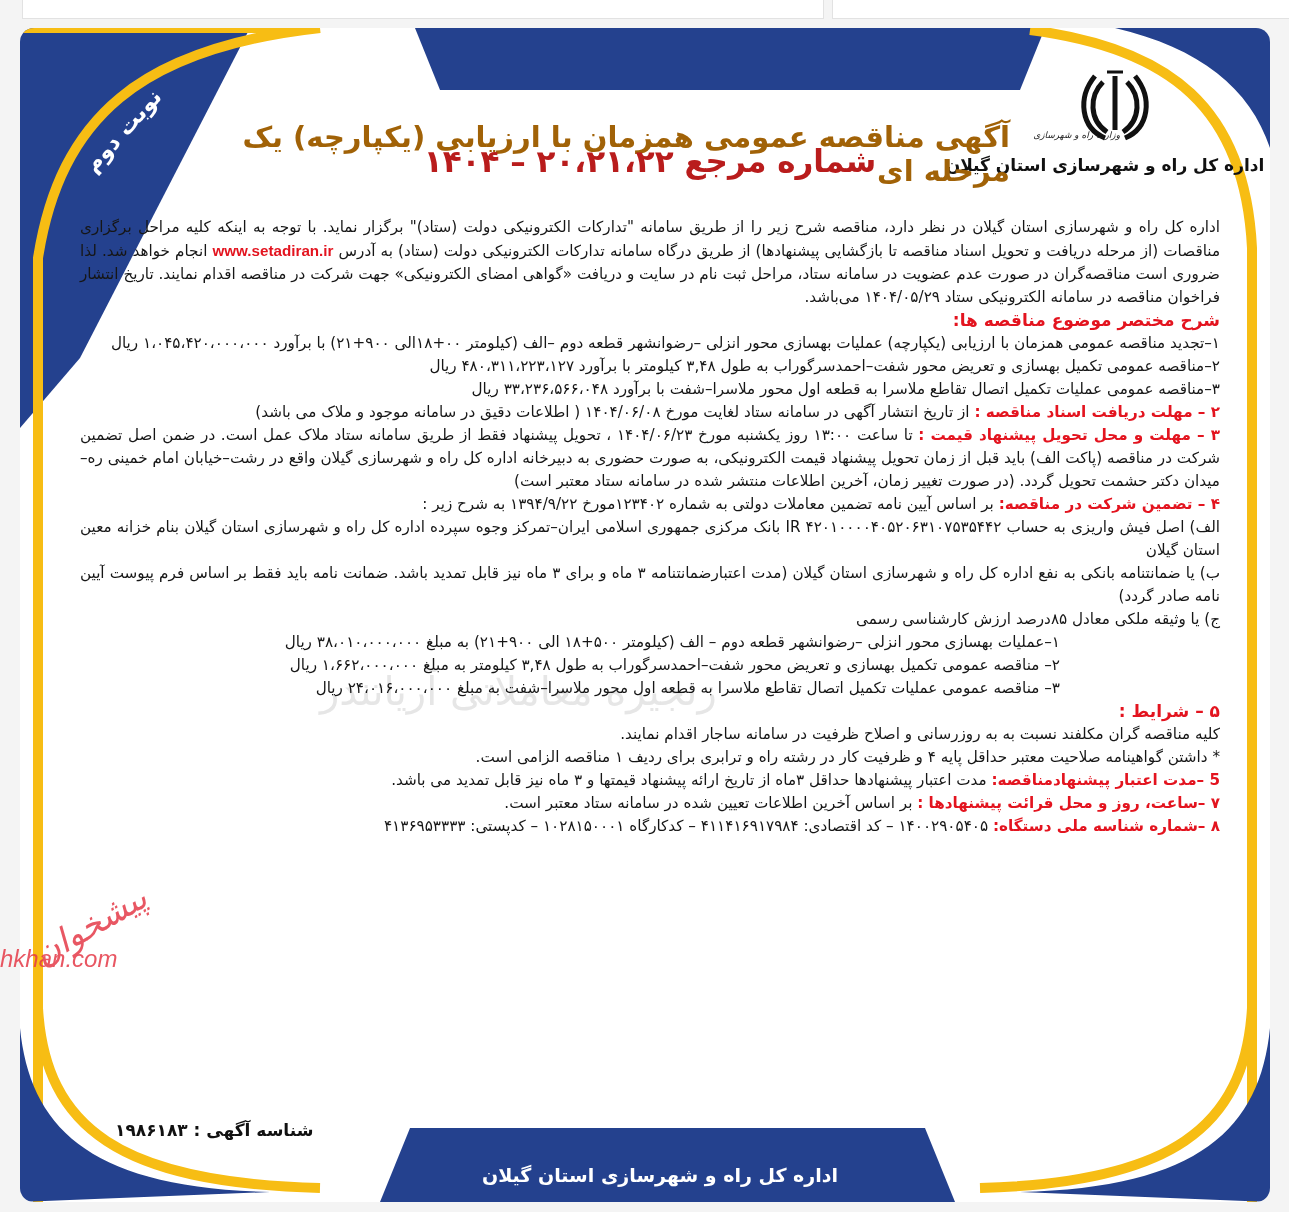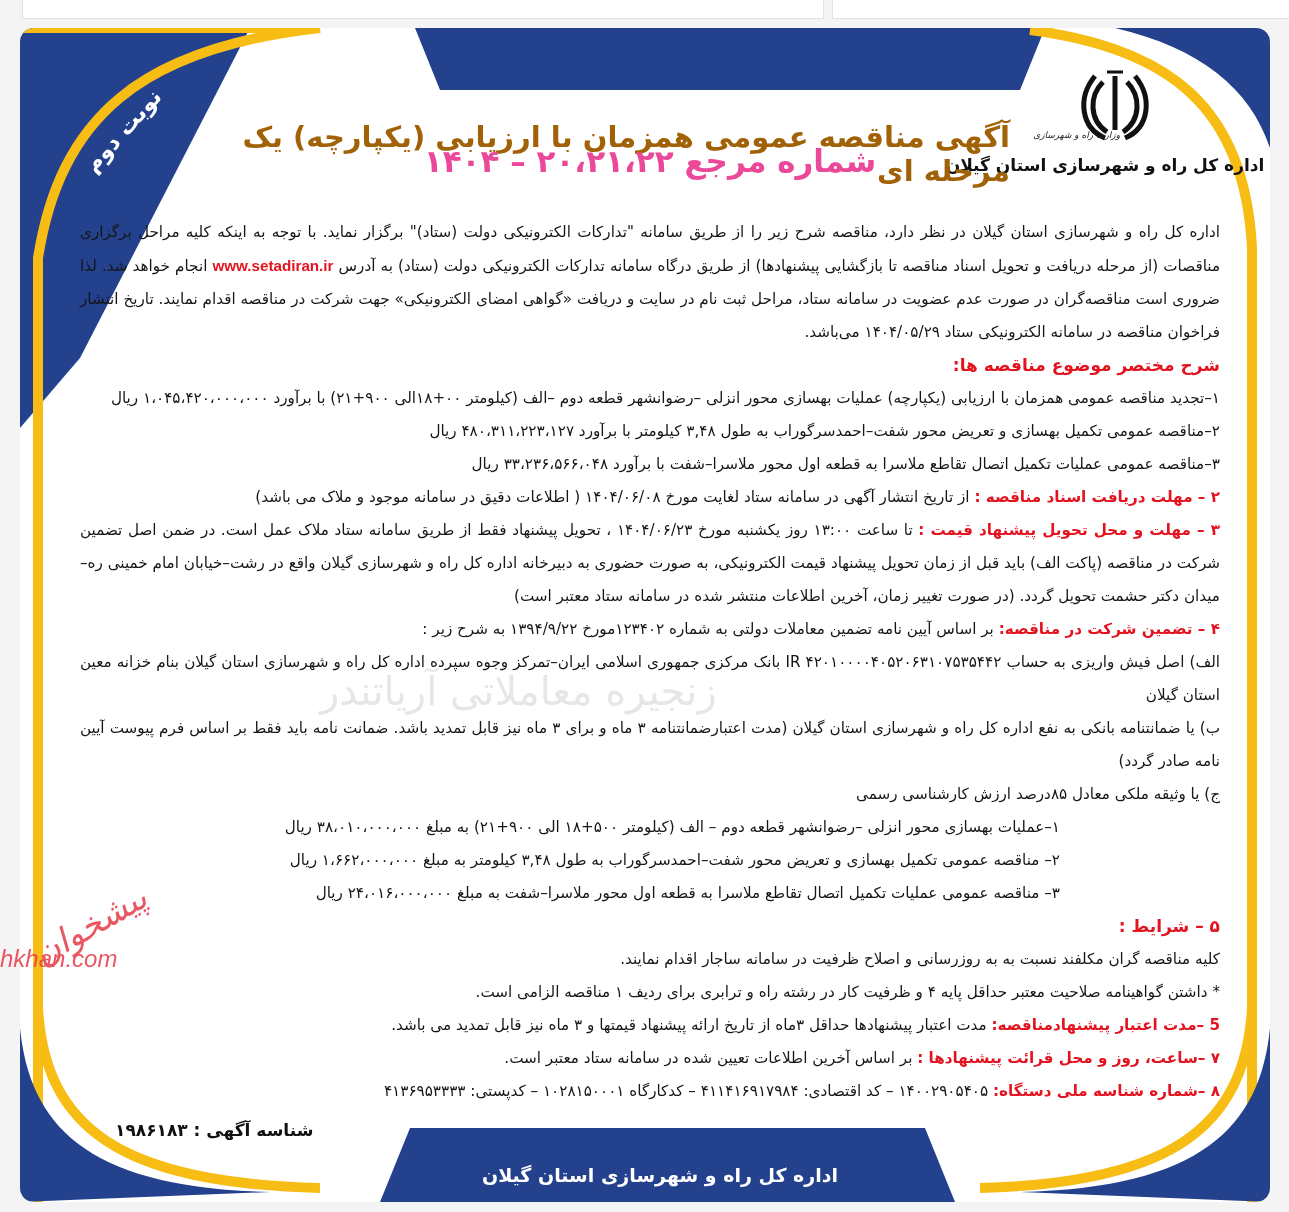--- a/index.html
+++ b/index.html
@@ -7,23 +7,23 @@
   .top-card { position:absolute; top:0; height:18px; background:#fff; border:1px solid #e2e2e2; border-top:none; }
   .top-card.left { left:22px; width:925px; }
   .top-card.right { left:832px; width:457px; }
   .top-card.left { width:800px; }
   .frame { position:absolute; left:20px; top:28px; width:1250px; height:1174px; background:#fff; border-radius:14px; overflow:hidden; }
   .deco { position:absolute; inset:0; }
   .content { position:absolute; inset:0; direction:rtl; }
   .ministry { position:absolute; right:150px; top:102px; width:110px; text-align:right; font-size:9px; font-style:italic; color:#222; }
   .org-name { position:absolute; right:0px; top:127px; width:330px; text-align:center; font-weight:bold; font-size:17px; color:#111; }
   .title1 { position:absolute; right:260px; top:50px; width:800px; text-align:right; font-weight:bold; font-size:29px; color:#a16207; font-family:"DejaVu Sans", sans-serif; letter-spacing:-0.5px;margin-top:42px; }
-  .title2 { position:absolute; right:320px; top:115px; width:600px; text-align:center; font-weight:bold; font-size:31px; color:#ec4899; }
+  .title2 { position:absolute; right:320px; top:115px; width:600px; text-align:center; font-weight:bold; font-size:31px; color:#b91c1c; }
   .badge { position:absolute; left:38px; top:90px; transform:rotate(-48deg); color:#fff; font-weight:bold; font-size:22px; width:130px; text-align:center; }
-  .body { position:absolute; right:50px; left:60px; top:188px; font-size:15.2px; line-height:33px; color:#161616; text-align:justify; }
+  .body { position:absolute; right:50px; left:60px; top:188px; font-size:15.2px; line-height:23px; color:#161616; text-align:justify; }
   .body p { margin:0; }
   .red { color:#e3141f; font-weight:bold; }
   .red-h { color:#e3141f; font-weight:bold; font-size:17px; }
   .url { color:#e3141f; font-weight:bold; font-family:"Liberation Sans", sans-serif; direction:ltr; unicode-bidi:embed; }
   .indent { padding-right:160px; }
   .ad-id { position:absolute; left:95px; top:1092px; font-weight:bold; font-size:17px; color:#111; }
   .footer-org { position:absolute; left:450px; top:1136px; width:380px; text-align:center; color:#fff; font-weight:bold; font-size:19px; }
   .watermark { position:absolute; left:0; top:905px; width:160px; color:#e53a48; font-style:italic; opacity:0.85; }
   .watermark .fa { font-size:34px; transform:rotate(-30deg); display:block; text-align:center; margin-left:20px; }
   .watermark .en { font-size:24px; font-family:"Liberation Sans", sans-serif; display:block; }

